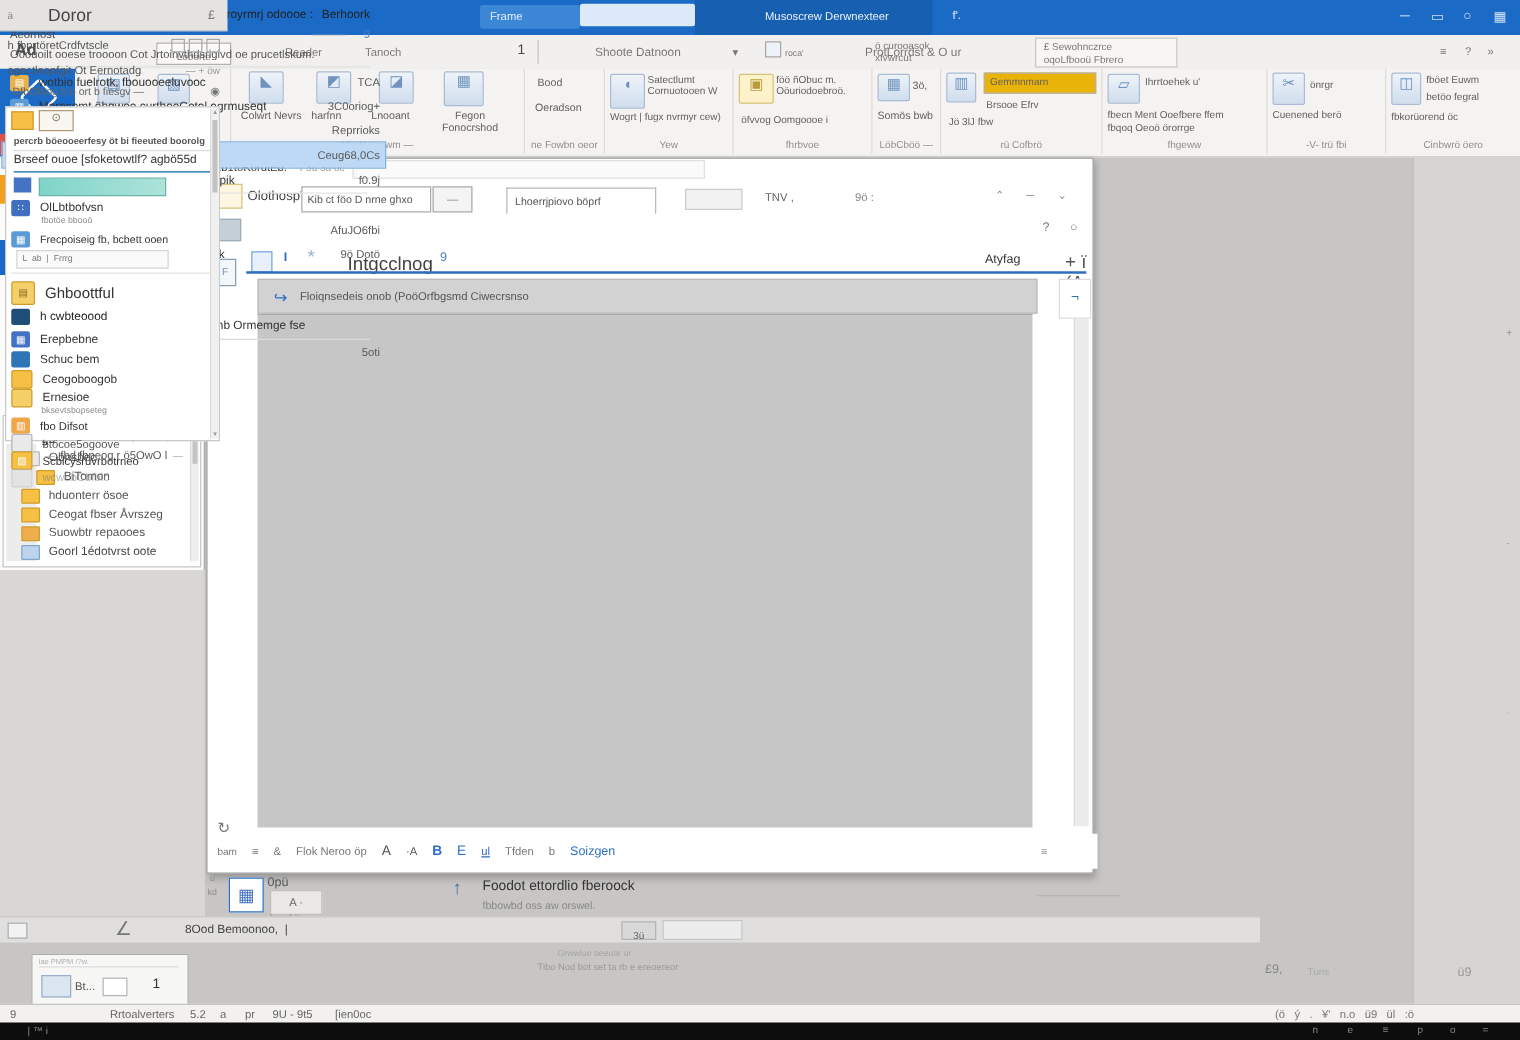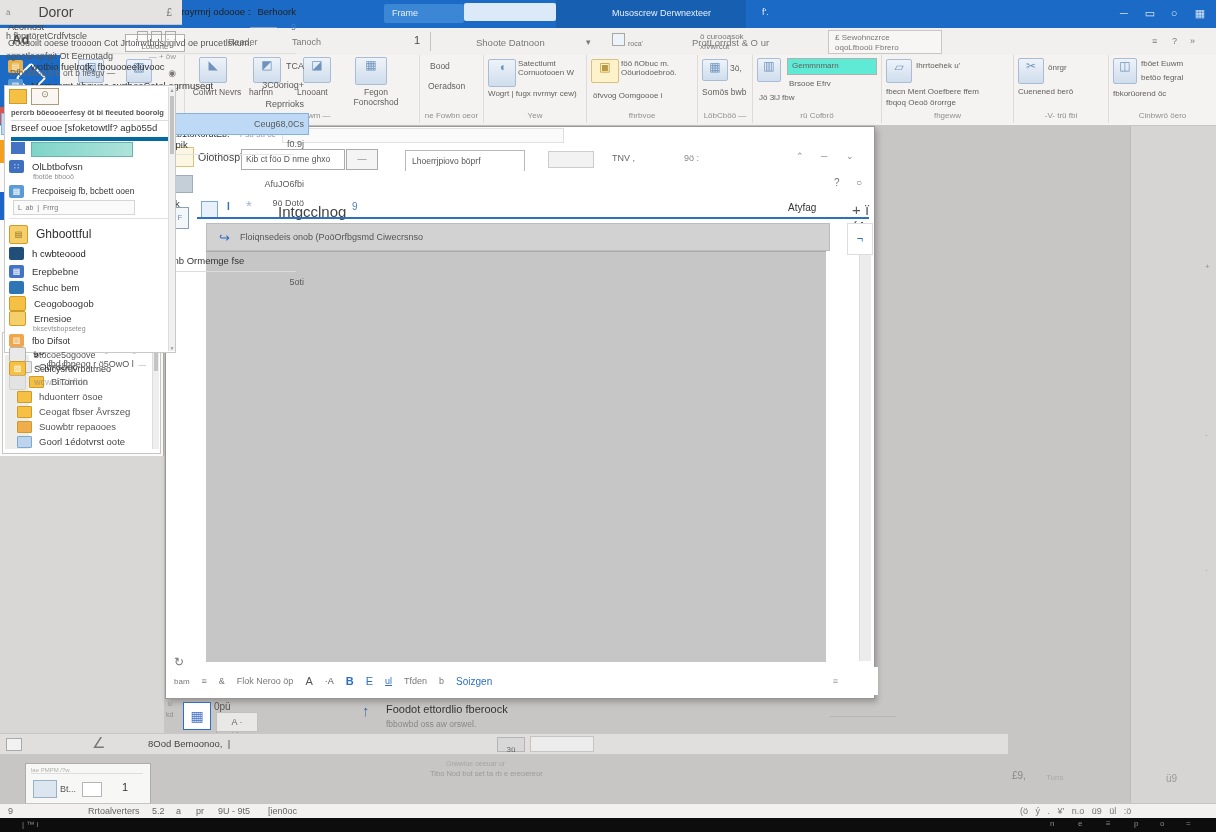--- a/index.html
+++ b/index.html
@@ -148,21 +148,21 @@
 
   <div class="rg" style="left:698px;width:54px">
     <div class="gic" style="left:4px;top:4px;width:24px;height:20px">▦</div>
     <span class="rl" style="left:32px;top:8px">3ö,</span>
     <span class="rl" style="left:4px;top:32px">Somös bwb</span>
     <div class="cap">LöbCböö —</div>
   </div>
 
   <div class="rg" style="left:753px;width:128px">
     <div class="gic" style="left:4px;top:3px;width:22px;height:22px">▥</div>
-    <div class="a" style="left:34px;top:3px;width:88px;height:15px;border:1px solid #b3b1ad;background:#5eead4">
+    <div class="a" style="left:34px;top:3px;width:88px;height:15px;border:1px solid #b3b1ad;background:#eab308">
       <span class="rl" style="left:4px;top:2px;font-size:8px">Gemmnmarn</span>
     </div>
     <span class="rl" style="left:36px;top:24px;font-size:8px">Brsooe Efrv</span>
     <span class="rl" style="left:6px;top:38px;font-size:8px">Jö 3lJ fbw</span>
     <div class="cap">rü Cofbrö</div>
   </div>
 
   <div class="rg" style="left:882px;width:131px">
     <div class="gic" style="left:4px;top:4px;width:24px;height:22px">▱</div>
     <span class="rl" style="left:34px;top:6px;font-size:8px">Ihrrtoehek u'</span>
@@ -426,21 +426,21 @@
   </div>
   <div class="a fx" style="left:10px;top:66px;width:166px;height:14px">
     <span style="font-size:8.5px;color:#666">DfbOfbog b b ort b fiesgv —</span>
     <span style="margin-left:auto;font-size:9px;color:#777">◉</span>
   </div>
 
   <div class="a" style="left:4px;top:85px;width:170px;height:266px;background:#fff;border:1px solid #c8c8c8">
     <div class="a" style="left:4px;top:3px;width:16px;height:13px;background:#f5c044;border:1px solid #cf9c2a"></div>
     <div class="a" style="left:26px;top:2px;width:26px;height:15px;border:1px solid #b09a7a;background:#faf7f2;text-align:center;font-size:9px;color:#8a7a5a">⊙</div>
     <div class="a" style="left:6px;top:22px;width:158px;font-size:7.5px;font-weight:bold;color:#555;white-space:nowrap;overflow:hidden;border-bottom:1px solid #ddd;padding-bottom:3px">percrb böeooeerfesy öt bi fieeuted boorolg</div>
-    <div class="a" style="left:6px;top:36px;width:158px;font-size:9.5px;color:#333;white-space:nowrap;overflow:hidden;border-bottom:4px solid #0369a1;padding-bottom:4px">Brseef ouoe [sfoketowtlf? agbö55d</div>
+    <div class="a" style="left:6px;top:36px;width:158px;font-size:9.5px;color:#333;white-space:nowrap;overflow:hidden;border-bottom:1px solid #0369a1;padding-bottom:4px">Brseef ouoe [sfoketowtlf? agbö55d</div>
     <div class="a" style="left:26px;top:56px;width:100px;height:13px;background:linear-gradient(90deg,#7fd4c9,#aee3da);border:1px solid #6ab5aa"></div>
     <div class="a" style="left:6px;top:56px;width:14px;height:12px;background:#4472c4"></div>
 
     <div class="pi" style="top:74px;height:12px">
       <span class="pic" style="background:#3f6fbf">∷</span>
       <span>OlLbtbofvsn</span>
     </div>
     <div class="a small" style="left:28px;top:87px;font-size:7px">fbotöe bbooö</div>
     <div class="pi" style="top:98px;height:14px;font-size:8.5px">
       <span class="pic" style="background:#5b9bd5">▦</span>

